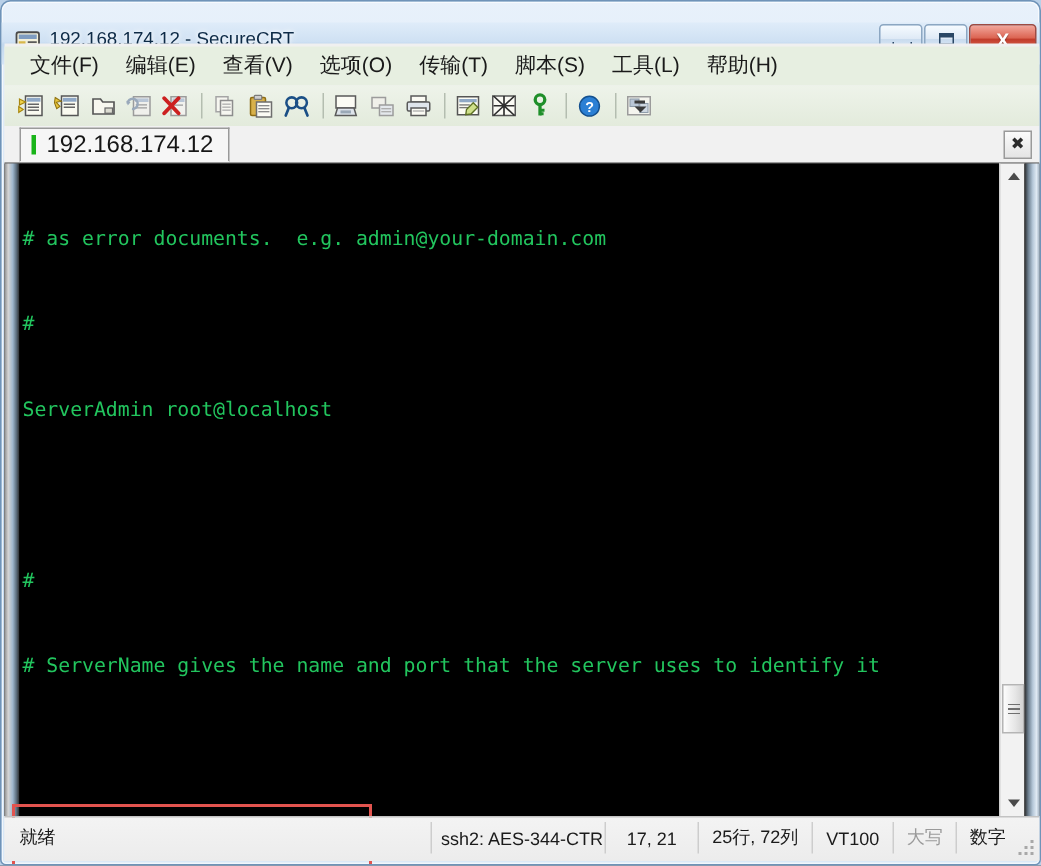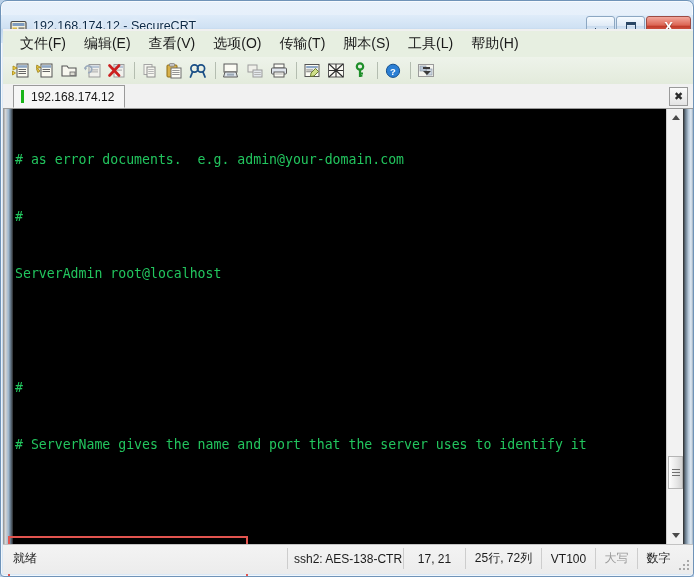--- a/index.html
+++ b/index.html
@@ -180,21 +180,21 @@
     position: absolute;
     left: 10px; top: 1px;
     height: 23px;
     box-sizing: border-box;
     padding: 0 10px 0 7px;
     background: #f6f6f6;
     border: 1px solid #9a9a9a;
     border-bottom: 1px solid #f6f6f6;
     display: flex;
     align-items: center;
-    font-size: 12px;
+    font-size: 16px;
     color: #161616;
     cursor: default;
   }
   .tab-mark {
     width: 3px; height: 13px;
     background: #19b419;
     margin-right: 7px;
   }
   .tab-close {
     position: absolute;
@@ -606,21 +606,21 @@
           <div class="sb-arrow down">
             <span class="tri-down"></span>
           </div>
         </div>
 
         <div class="term-rightedge"></div>
       </div>
 
       <div class="statusbar">
         <div class="sb-pane first" style="left:4px; width:276px;">就绪</div>
-        <div class="sb-pane" style="left:284px; width:116px;">ssh2: AES-138-CTR</div>
+        <div class="sb-pane" style="left:284px; width:116px;">ssh2: AES-344-CTR</div>
         <div class="sb-pane" style="left:400px; width:62px; justify-content:center;">17, 21</div>
         <div class="sb-pane" style="left:462px; width:76px; justify-content:center;">25行, 72列</div>
         <div class="sb-pane" style="left:538px; width:54px; justify-content:center;">VT100</div>
         <div class="sb-pane dim" style="left:592px; width:42px; justify-content:center;">大写</div>
         <div class="sb-pane" style="left:634px; width:42px; justify-content:center;">数字</div>
 
         <div class="sb-grip-corner">
           <i style="left:10px; top:10px;"></i>
           <i style="left:6px; top:10px;"></i>
           <i style="left:10px; top:6px;"></i>

